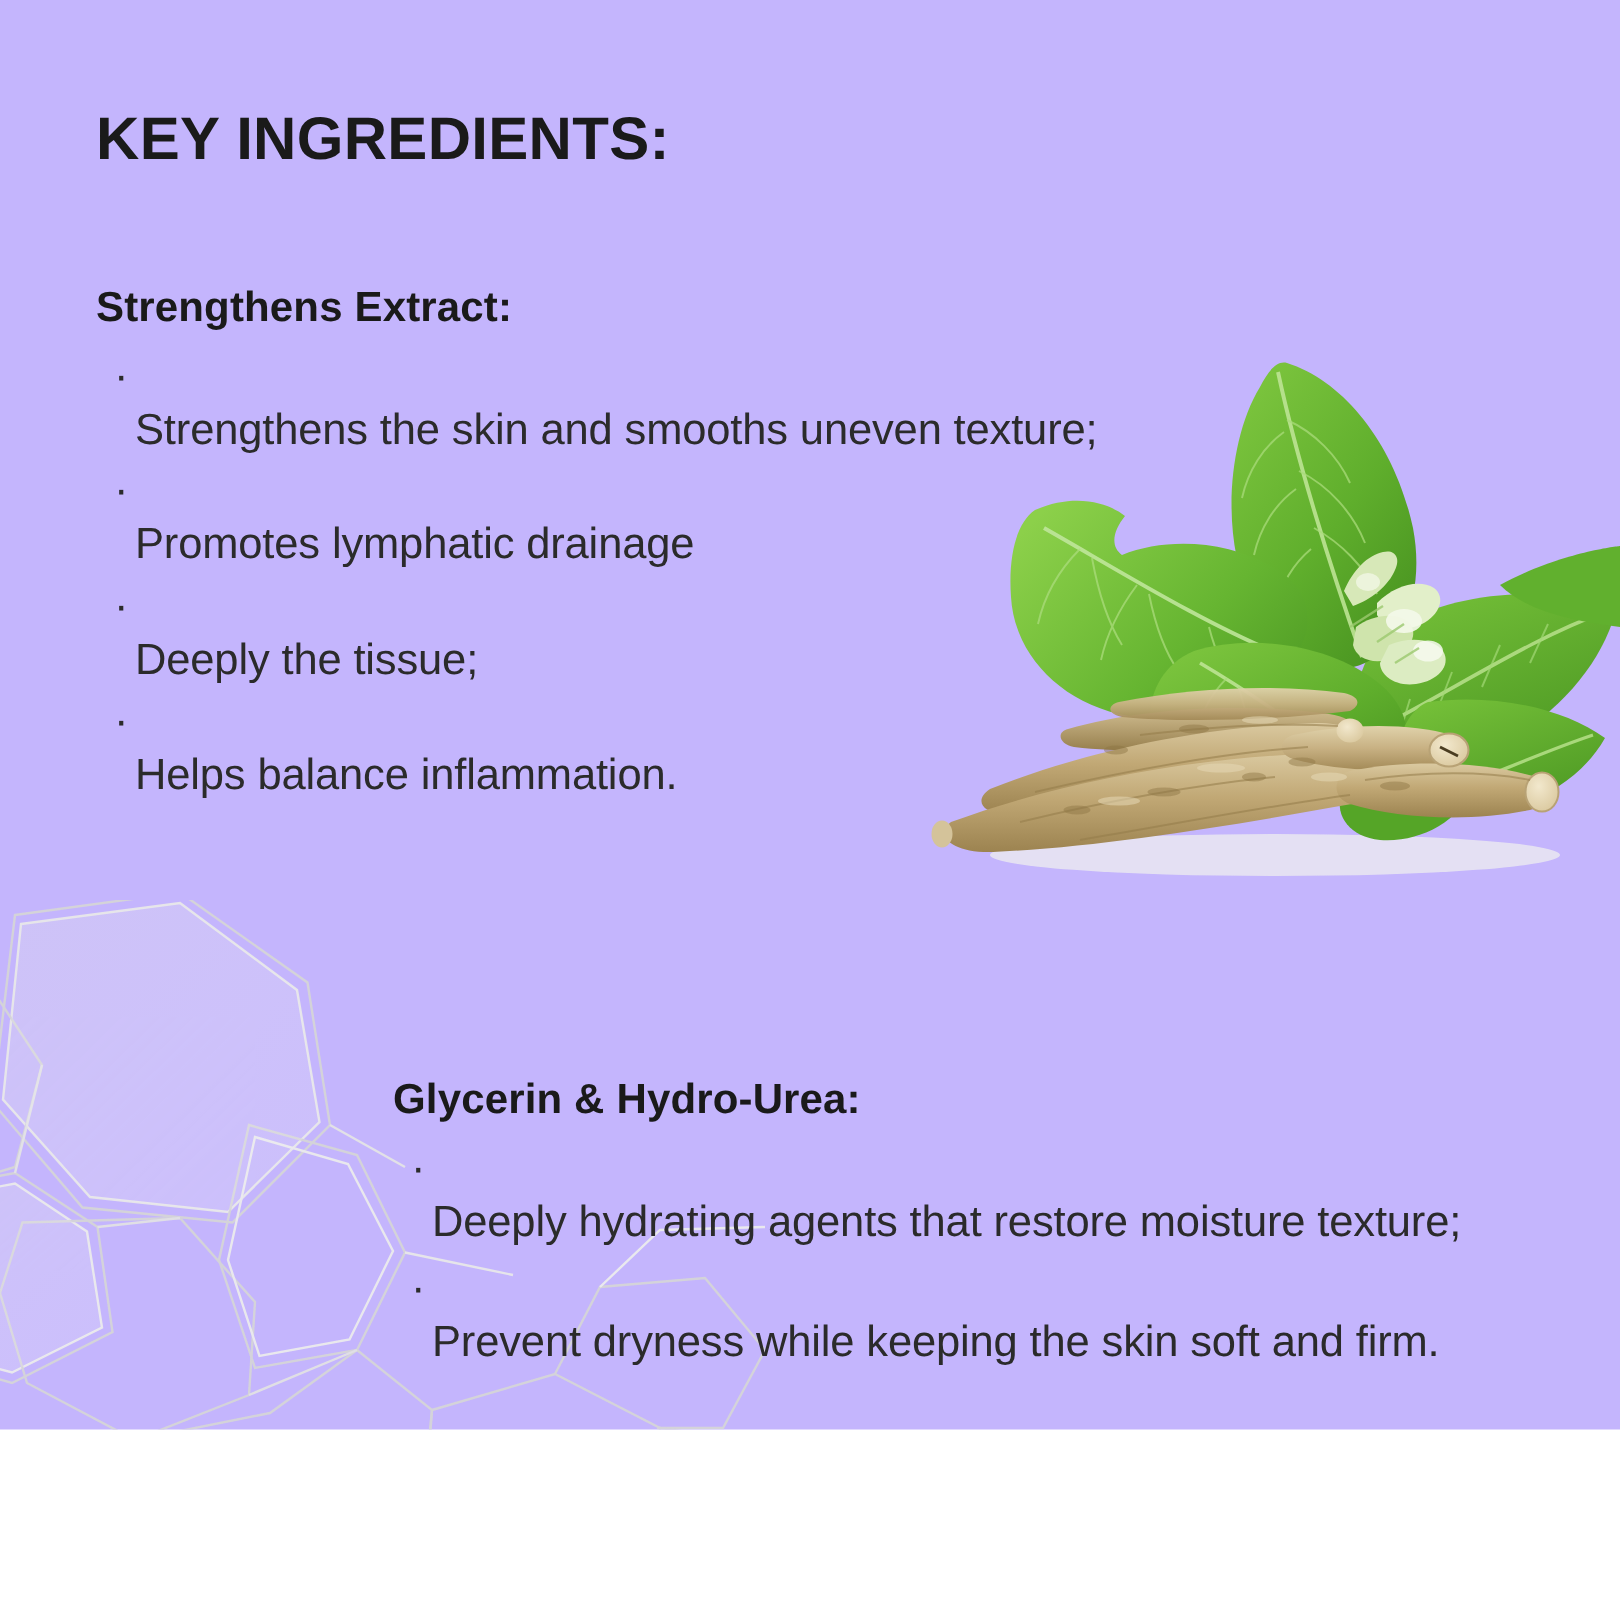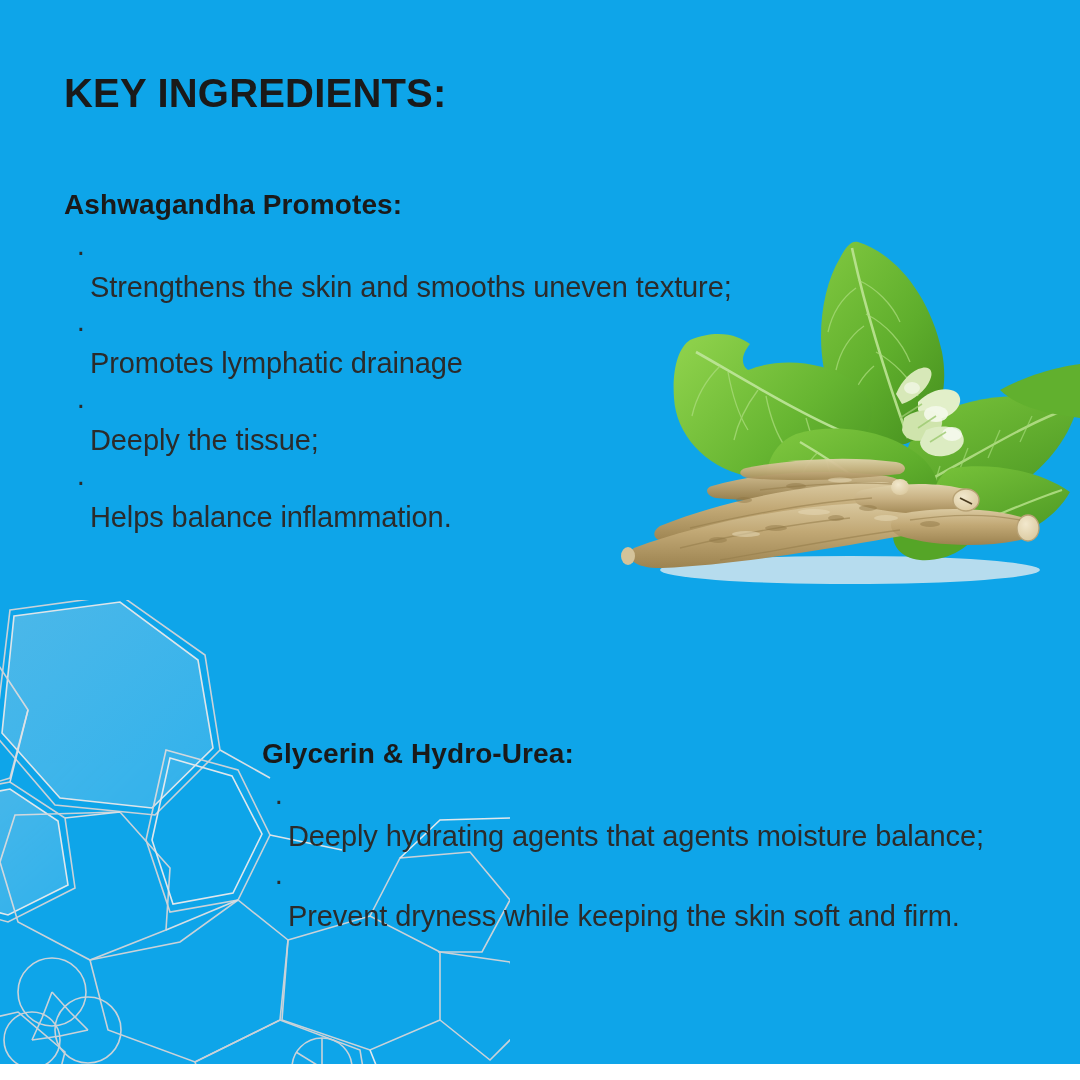--- a/index.html
+++ b/index.html
@@ -4,22 +4,22 @@
 <style>
   * { margin:0; padding:0; box-sizing:border-box; }
   html, body {
     width:1080px; height:1080px;
     background:#ffffff;
     font-family:"Liberation Sans", sans-serif;
     overflow:hidden;
   }
   .page {
     position:relative;
-    width:1080px; height:1064px;
-    background:#0ea5e9;
+    width:1080px; height:953px;
+    background:#c4b5fd;
     overflow:hidden;
   }
 
   
   .foam-graphic {
     position:absolute;
     left:-30px; top:600px;
     width:540px; height:500px;
     pointer-events:none;
   }
@@ -42,21 +42,21 @@
     left:64px; top:70px;
     font-size:40px;
     font-weight:bold;
     letter-spacing:0.2px;
     color:#1a1a1a;
     line-height:1.15;
   }
 
   .section { position:absolute; }
   .section-a { left:64px; top:188px; width:700px; }
-  .section-b { left:262px; top:737px; width:760px; }
+  .section-b { left:262px; top:716px; width:760px; }
 
   .section-heading {
     font-size:28px;
     font-weight:bold;
     color:#1a1a1a;
     letter-spacing:0.1px;
     line-height:1.2;
     margin-bottom:10px;
   }
 
@@ -306,21 +306,21 @@
         </g>
       </g>
     </svg>
   </div>
 
   <div class="content">
 
     <h1 class="page-title">KEY INGREDIENTS:</h1>
 
     <div class="section section-a">
-      <h2 class="section-heading">Ashwagandha Promotes:</h2>
+      <h2 class="section-heading">Strengthens Extract:</h2>
       <ul class="bullet-list">
         <li class="bullet-item">
           <span class="bullet-dot">·</span>
           <span class="bullet-text">Strengthens the skin and smooths uneven texture;</span>
         </li>
         <li class="bullet-item">
           <span class="bullet-dot">·</span>
           <span class="bullet-text">Promotes lymphatic drainage</span>
         </li>
         <li class="bullet-item">
@@ -332,21 +332,21 @@
           <span class="bullet-text">Helps balance inflammation.</span>
         </li>
       </ul>
     </div>
 
     <div class="section section-b">
       <h2 class="section-heading">Glycerin &amp; Hydro-Urea:</h2>
       <ul class="bullet-list">
         <li class="bullet-item">
           <span class="bullet-dot">·</span>
-          <span class="bullet-text">Deeply hydrating agents that agents moisture balance;</span>
+          <span class="bullet-text">Deeply hydrating agents that restore moisture texture;</span>
         </li>
         <li class="bullet-item">
           <span class="bullet-dot">·</span>
           <span class="bullet-text">Prevent dryness while keeping the skin soft and firm.</span>
         </li>
       </ul>
     </div>
 
   </div>
 </div>

